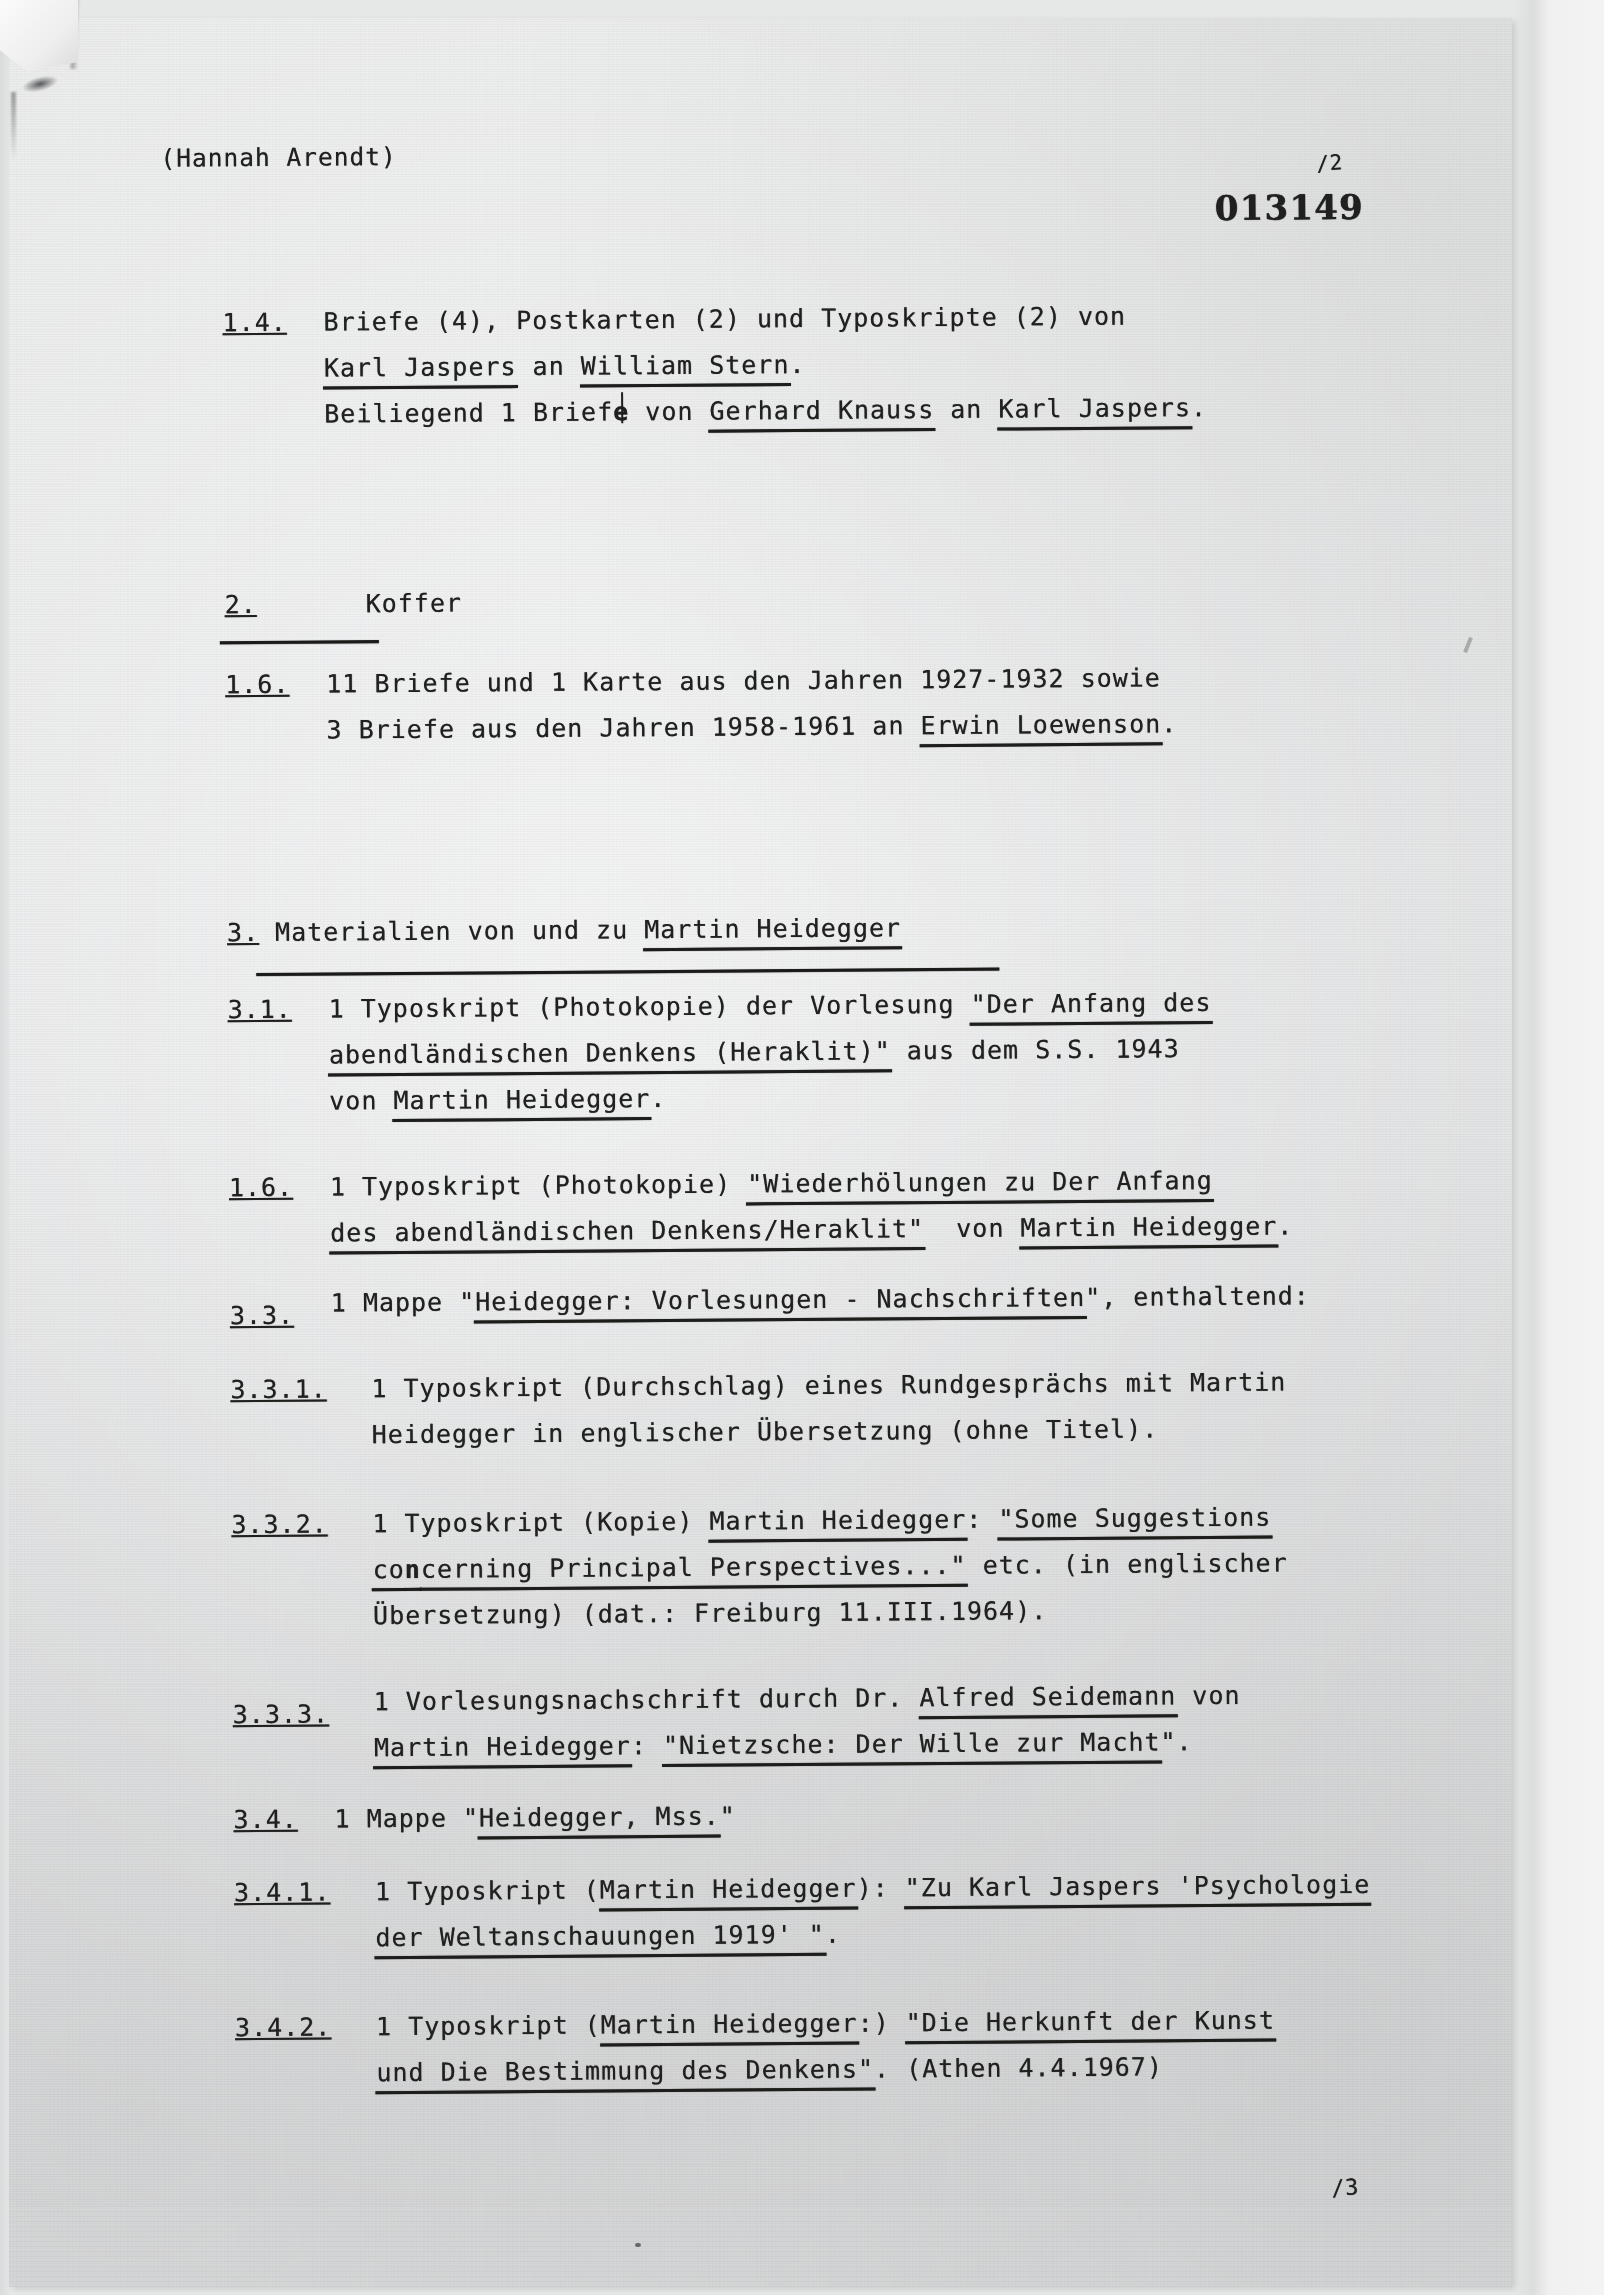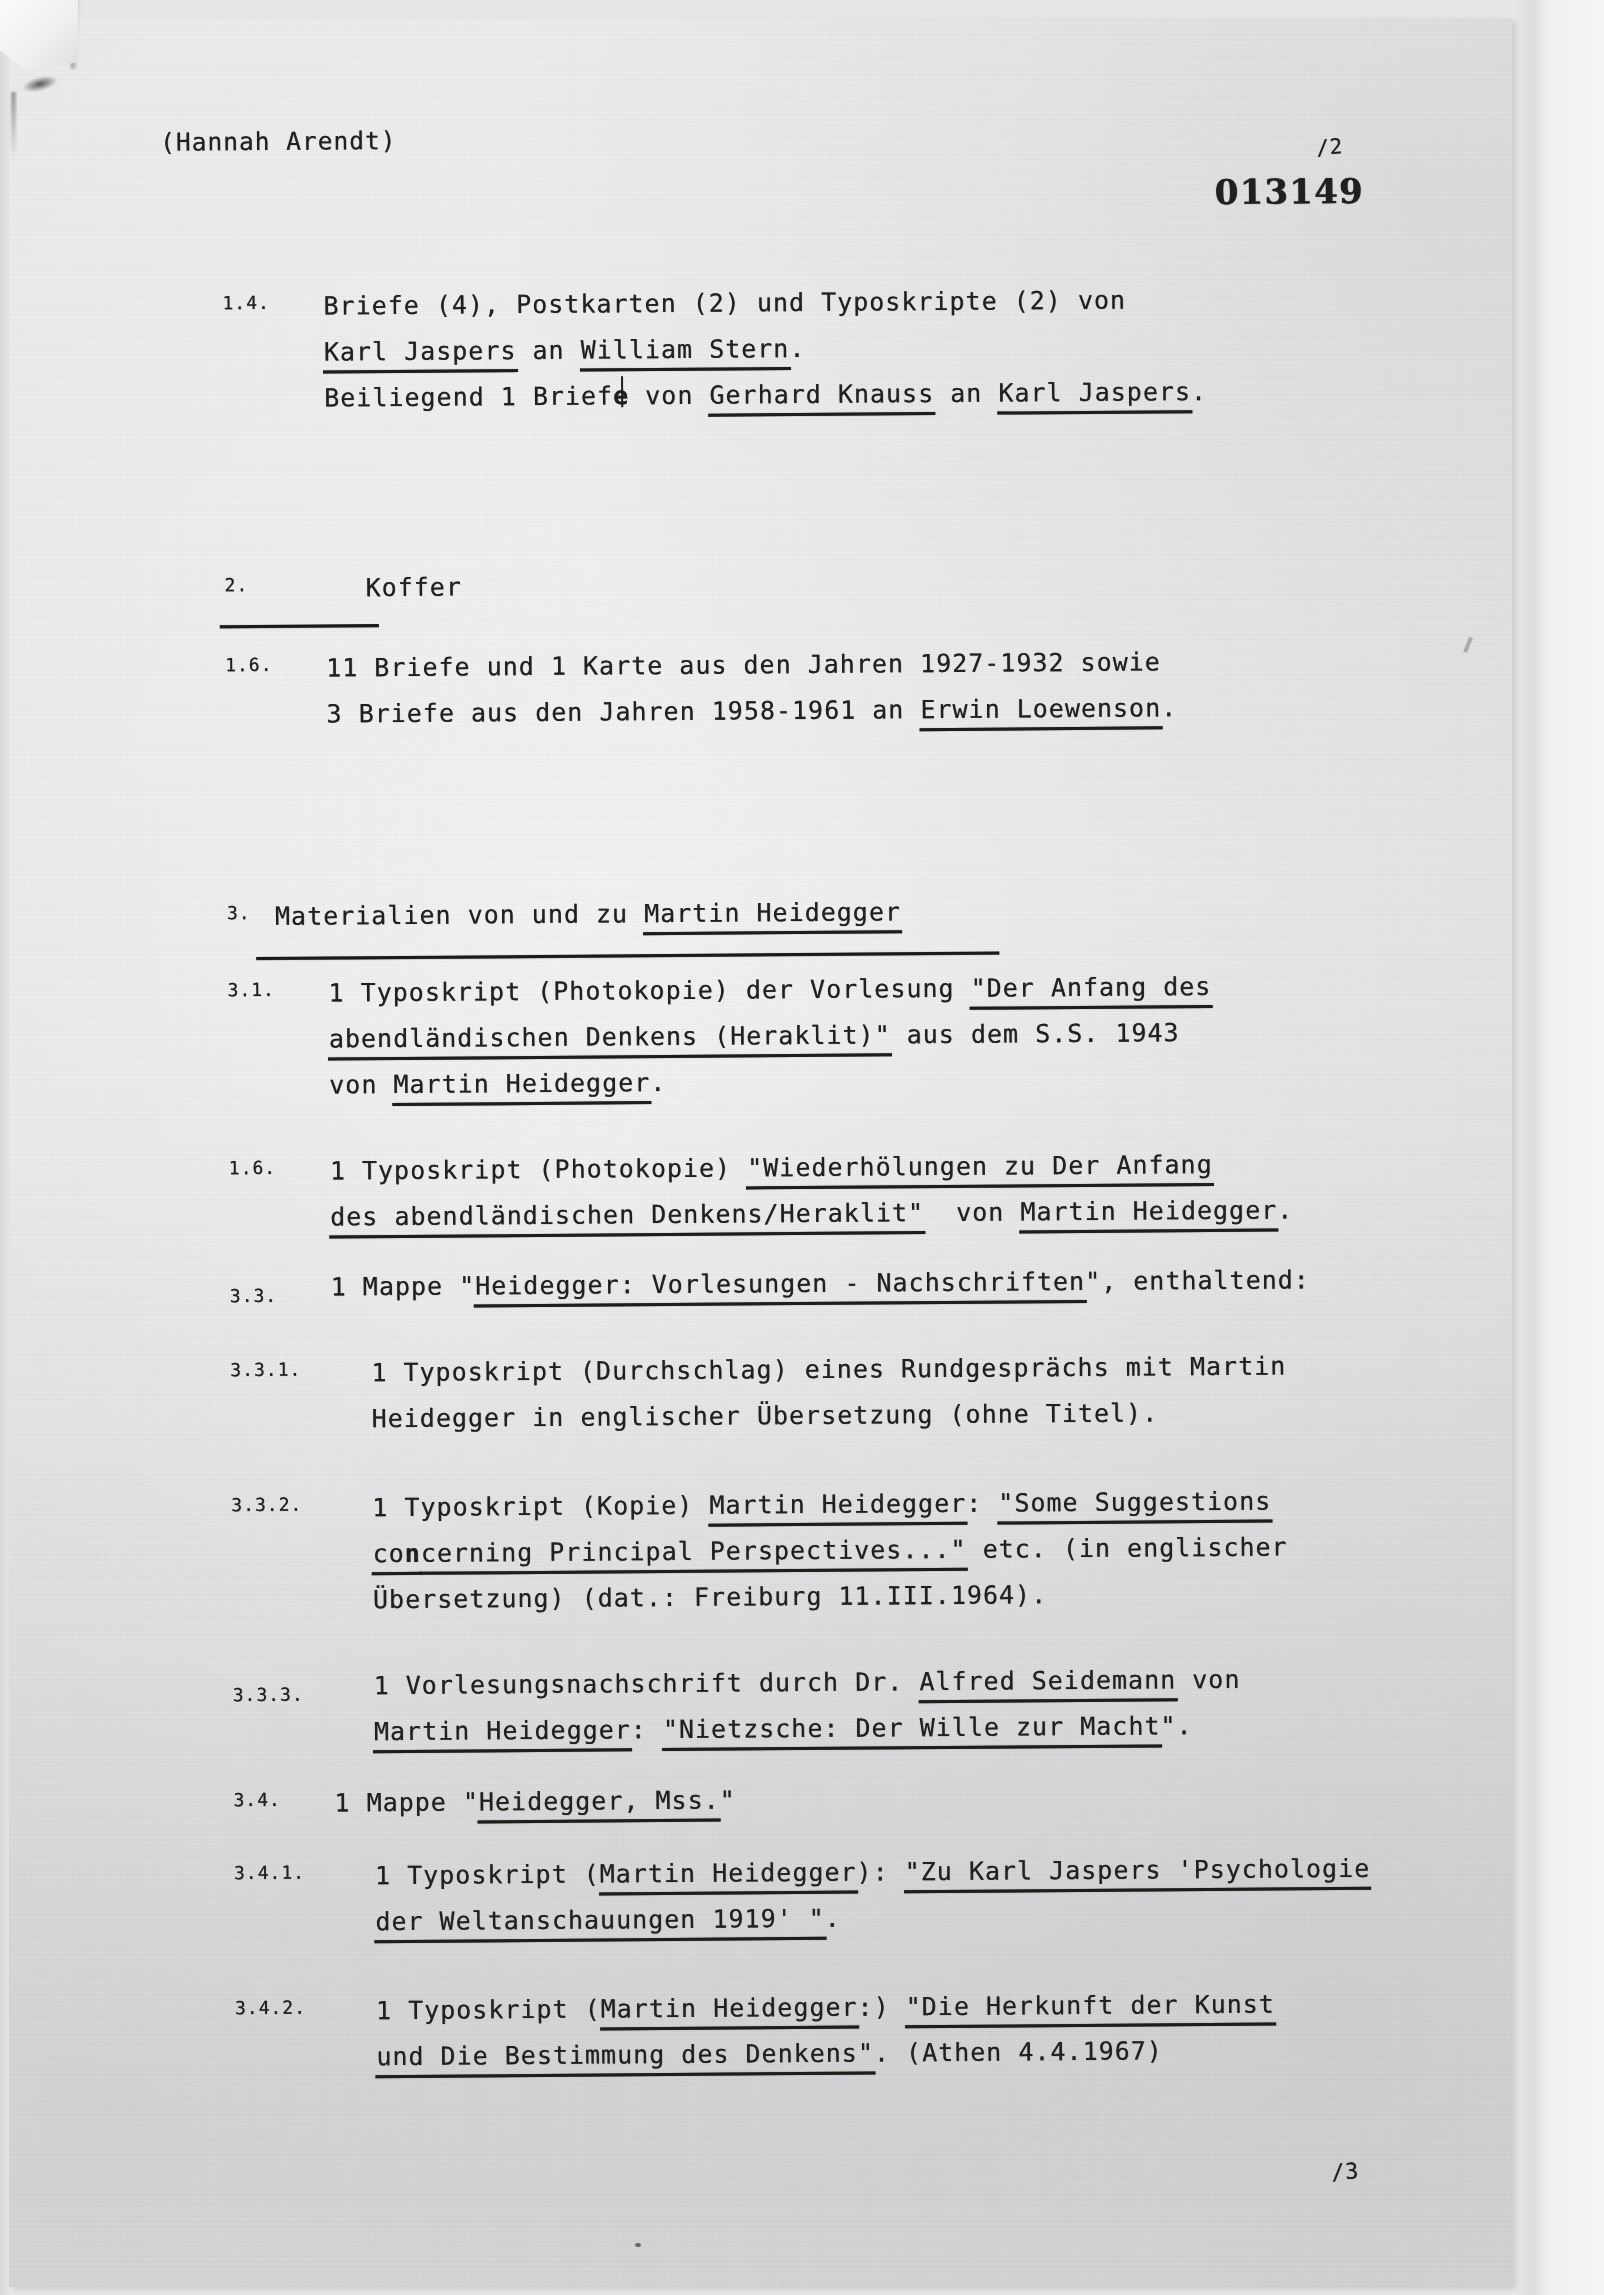--- a/index.html
+++ b/index.html
@@ -124,20 +124,21 @@
   }
 
   
   .typed {
     position: absolute;
     inset: 0;
     color: #20211f;
     font-family: "DejaVu Sans Mono", monospace;
     
     text-shadow: 0 0 0.7px rgba(40,40,40,0.55), 0.4px 0.2px 0.6px rgba(70,70,70,0.32);
+    margin-top: 16px;
   }
 
   
   .skew {
     position: absolute;
     inset: 0;
     transform: rotate(-0.42deg);
     transform-origin: 50% 40%;
   }
 
@@ -167,22 +168,23 @@
     font-size: 22px; letter-spacing: 0.6px;
     transform: rotate(-3deg);
   }
 
   
   .block { position: absolute; }
   .num {
     position: absolute;
     left: 0;
     white-space: pre;
-    font-size: 18px;
+    font-size: 25px;
     letter-spacing: 1px;
+    text-decoration: underline;
   }
   .body-line {
     position: absolute;
     white-space: pre;
     font-size: 25px;
     letter-spacing: 1px;
   }
 
   
   .u {

